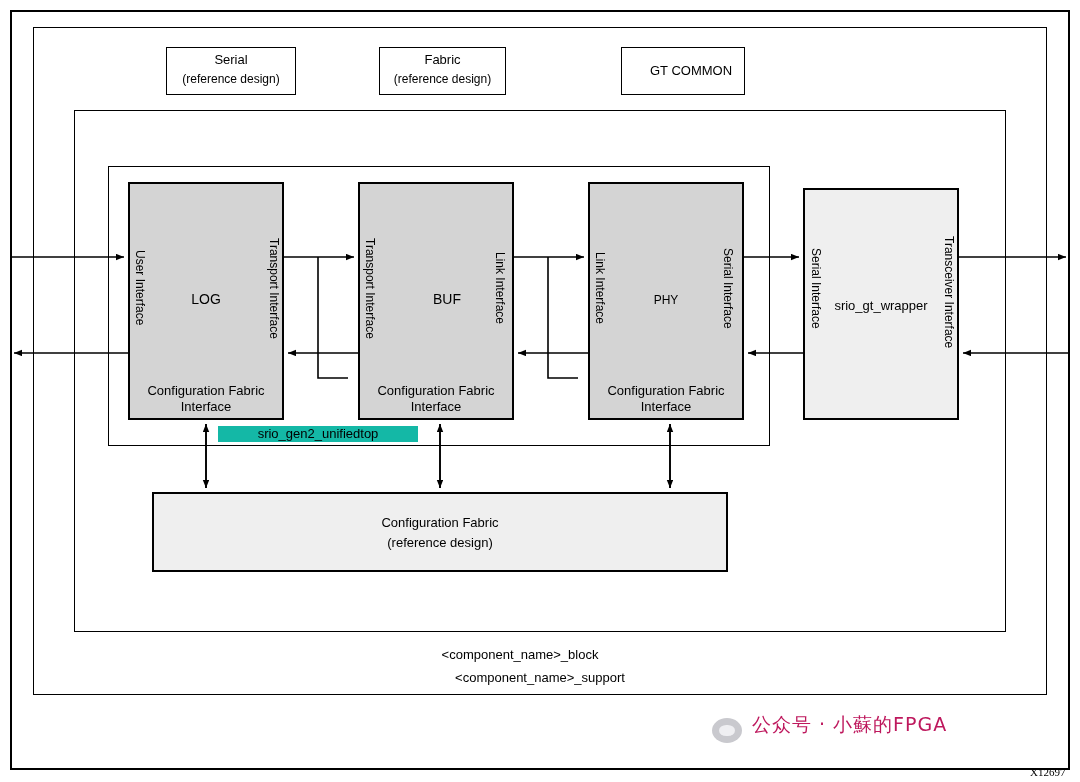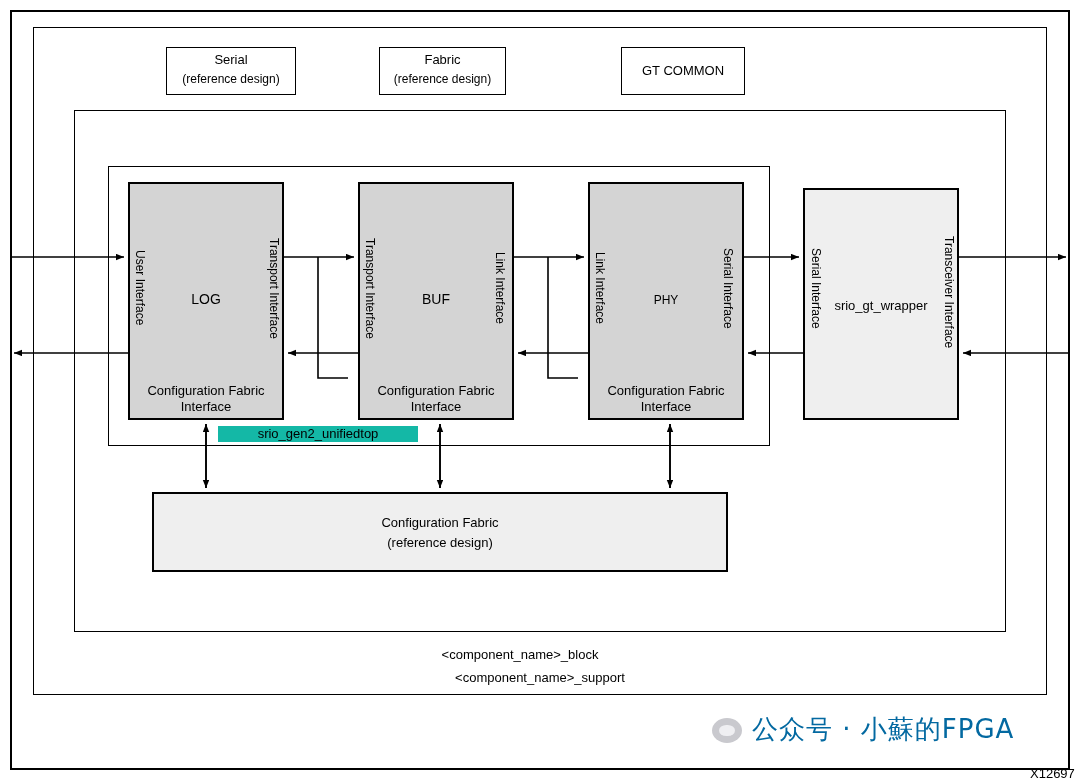--- a/index.html
+++ b/index.html
@@ -60,22 +60,22 @@
   svg.arrows {
     position: absolute;
     left: 0;
     top: 0;
     width: 1080px;
     height: 782px;
     pointer-events: none;
   }
   .wm {
     position: absolute;
-    font-size: 26px;
-    color: #0369a1;
+    font-size: 19px;
+    color: #be185d;
     font-family: "DejaVu Sans", sans-serif;
     white-space: nowrap;
     letter-spacing: 1px;
   }
   .wm-logo {
     position: absolute;
     width: 30px;
     height: 25px;
     border-radius: 50%;
     background: #c9c9ce;
@@ -85,22 +85,23 @@
     position: absolute;
     left: 7px;
     top: 7px;
     width: 16px;
     height: 11px;
     border-radius: 8px / 6px;
     background: #efeff2;
   }
   .figid {
     position: absolute;
-    font-size: 13px;
+    font-size: 11px;
     color: #000;
+    font-family: Liberation Serif, serif;
   }
 </style>
 </head>
 <body>
 
 <div id="canvas">
 
   <div class="box box-thick" style="left:10px; top:10px; width:1060px; height:760px;"></div>
 
   <div class="box" style="left:33px; top:27px; width:1014px; height:668px;"></div>
@@ -114,33 +115,33 @@
 
   <div class="box" style="left:166px; top:47px; width:130px; height:48px;"></div>
   <div class="lbl lbl-center" style="left:166px; top:51px; width:130px; height:18px;">Serial</div>
   <div class="lbl lbl-center" style="left:166px; top:70px; width:130px; height:18px; font-size:12px;">(reference design)</div>
 
   <div class="box" style="left:379px; top:47px; width:127px; height:48px;"></div>
   <div class="lbl lbl-center" style="left:379px; top:51px; width:127px; height:18px;">Fabric</div>
   <div class="lbl lbl-center" style="left:379px; top:70px; width:127px; height:18px; font-size:12px;">(reference design)</div>
 
   <div class="box" style="left:621px; top:47px; width:124px; height:48px;"></div>
-  <div class="lbl lbl-center" style="left:621px; top:47px; width:124px; height:48px;">GT COMMON</div>
+  <div class="lbl lbl-center" style="left:621px; top:47px; width:124px; height:48px;padding-left:8px;">GT COMMON</div>
 
   <div class="box core" style="left:128px; top:182px; width:156px; height:238px;"></div>
   <div class="vert" style="left:134px; top:250px;">User Interface</div>
   <div class="vert" style="left:268px; top:238px;">Transport Interface</div>
   <div class="lbl lbl-center" style="left:128px; top:290px; width:156px; height:20px; font-size:14px;">LOG</div>
   <div class="lbl lbl-center" style="left:128px; top:383px; width:156px; height:16px;">Configuration Fabric</div>
   <div class="lbl lbl-center" style="left:128px; top:399px; width:156px; height:16px;">Interface</div>
 
   <div class="box core" style="left:358px; top:182px; width:156px; height:238px;"></div>
   <div class="vert" style="left:364px; top:238px;">Transport Interface</div>
   <div class="vert" style="left:494px; top:252px;">Link Interface</div>
-  <div class="lbl lbl-center" style="left:358px; top:290px; width:156px; height:20px; font-size:14px;">BUF</div>
+  <div class="lbl lbl-center" style="left:369px; top:290px; width:156px; height:20px; font-size:14px;">BUF</div>
   <div class="lbl lbl-center" style="left:358px; top:383px; width:156px; height:16px;">Configuration Fabric</div>
   <div class="lbl lbl-center" style="left:358px; top:399px; width:156px; height:16px;">Interface</div>
 
   <div class="box core" style="left:588px; top:182px; width:156px; height:238px;"></div>
   <div class="vert" style="left:594px; top:252px;">Link Interface</div>
   <div class="vert" style="left:722px; top:248px;">Serial Interface</div>
   <div class="lbl lbl-center" style="left:588px; top:290px; width:156px; height:20px; font-size:12px;">PHY</div>
   <div class="lbl lbl-center" style="left:588px; top:383px; width:156px; height:16px;">Configuration Fabric</div>
   <div class="lbl lbl-center" style="left:588px; top:399px; width:156px; height:16px;">Interface</div>
 

